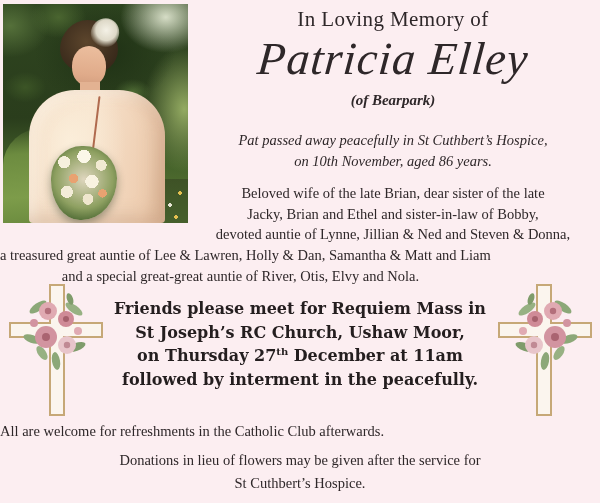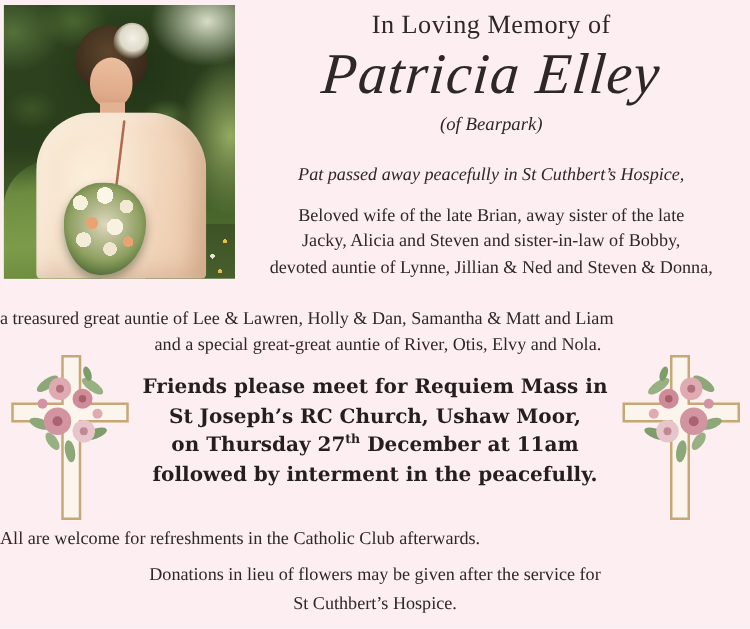--- a/index.html
+++ b/index.html
@@ -67,24 +67,24 @@
       radial-gradient(9px 9px at 56% 72%, #efe6cd 0 60%, rgba(0,0,0,0) 61%),
       radial-gradient(7px 7px at 78% 64%, #e9a271 0 60%, rgba(0,0,0,0) 61%),
       radial-gradient(circle at 50% 45%, #dfd6be 0%, #8ea061 55%, #45622e 85%);
     border-radius:48% 52% 55% 45% / 45% 45% 58% 55%;
     box-shadow:0 4px 8px rgba(30,45,20,.4); }
 
   
   .right-col { position:absolute; left:186px; top:6px; width:414px; text-align:center; }
   .memory { font-size:21px; line-height:26px; letter-spacing:.4px; }
   .name { font-style:italic; font-size:46px; line-height:54px; letter-spacing:1px; transform:skewX(-5deg); }
-  .residence { font-style:italic; font-weight:normal; font-size:15px; line-height:20px; margin-top:4px; }
+  .residence { font-style:italic; font-weight:bold; font-size:15px; line-height:20px; margin-top:4px; }
   .passing { margin-top:20px; font-size:14.5px; line-height:20.5px;font-style:italic; }
   .family-beside { margin-top:12px; font-size:14.5px; line-height:20.5px; }
-  .family-full { position:absolute; left:0; top:245px; width:481px; text-align:right; font-size:14.5px; line-height:20.5px; }
+  .family-full { position:absolute; left:0; top:245px; width:481px; text-align:center; font-size:14.5px; line-height:20.5px; }
   .service { position:absolute; left:0; top:297px; width:600px; text-align:center;
     font-family:"DejaVu Serif","Liberation Serif",serif; font-weight:bold; font-size:16px; line-height:23.5px; color:#241e1f; }
   .service sup { font-size:10px; line-height:0; }
   .refreshments { position:absolute; left:0; top:421px; width:600px; font-size:14.5px; line-height:20px; }
   .donations { position:absolute; left:0; top:449px; width:600px; text-align:center; font-size:14.5px; line-height:22.5px; }
 
   
   .cross { position:absolute; width:96px; height:134px; top:283px; }
   .cross-left { left:8px; }
   .cross-right { left:497px; transform:scaleX(-1); }
@@ -106,24 +106,25 @@
     <div class="ph-lapel"></div>
     <div class="ph-bouquet"></div>
   </div>
 
   <div class="right-col">
     <div class="memory line">In Loving Memory of</div>
     <div class="name line">Patricia Elley</div>
     <div class="residence line">(of Bearpark)</div>
     <div class="passing">
       <div class="line">Pat passed away peacefully in St Cuthbert’s Hospice,</div>
+      <div class="line">on 10th November, aged 86 years.</div>
     </div>
     <div class="family-beside">
-      <div class="line">Beloved wife of the late Brian, away sister of the late</div>
-      <div class="line">Jacky, Alicia and Steven and sister-in-law of Bobby,</div>
+      <div class="line">Beloved wife of the late Brian, dear sister of the late</div>
+      <div class="line">Jacky, Brian and Ethel and sister-in-law of Bobby,</div>
       <div class="line">devoted auntie of Lynne, Jillian &amp; Ned and Steven &amp; Donna,</div>
     </div>
   </div>
 
   <div class="family-full">
     <div class="line">a treasured great auntie of Lee &amp; Lawren, Holly &amp; Dan, Samantha &amp; Matt and Liam</div>
     <div class="line">and a special great-great auntie of River, Otis, Elvy and Nola.</div>
   </div>
 
   <div class="service">

